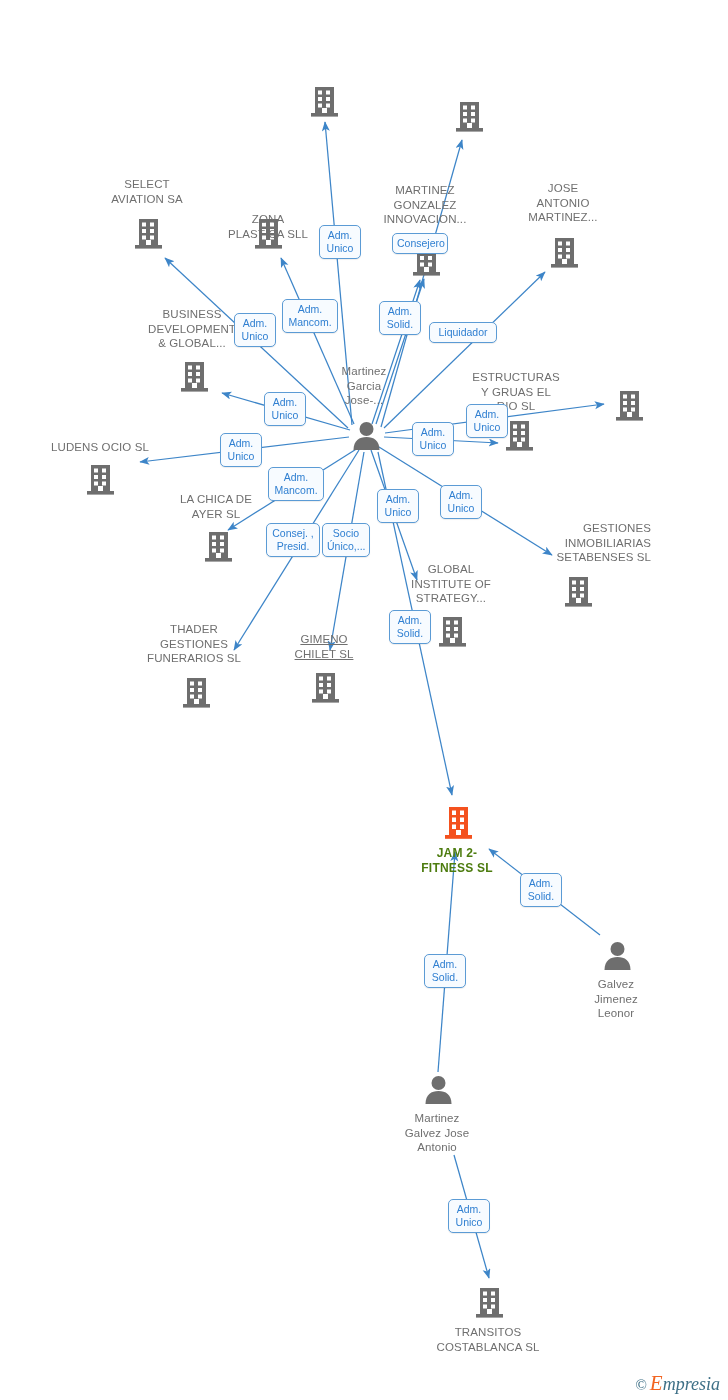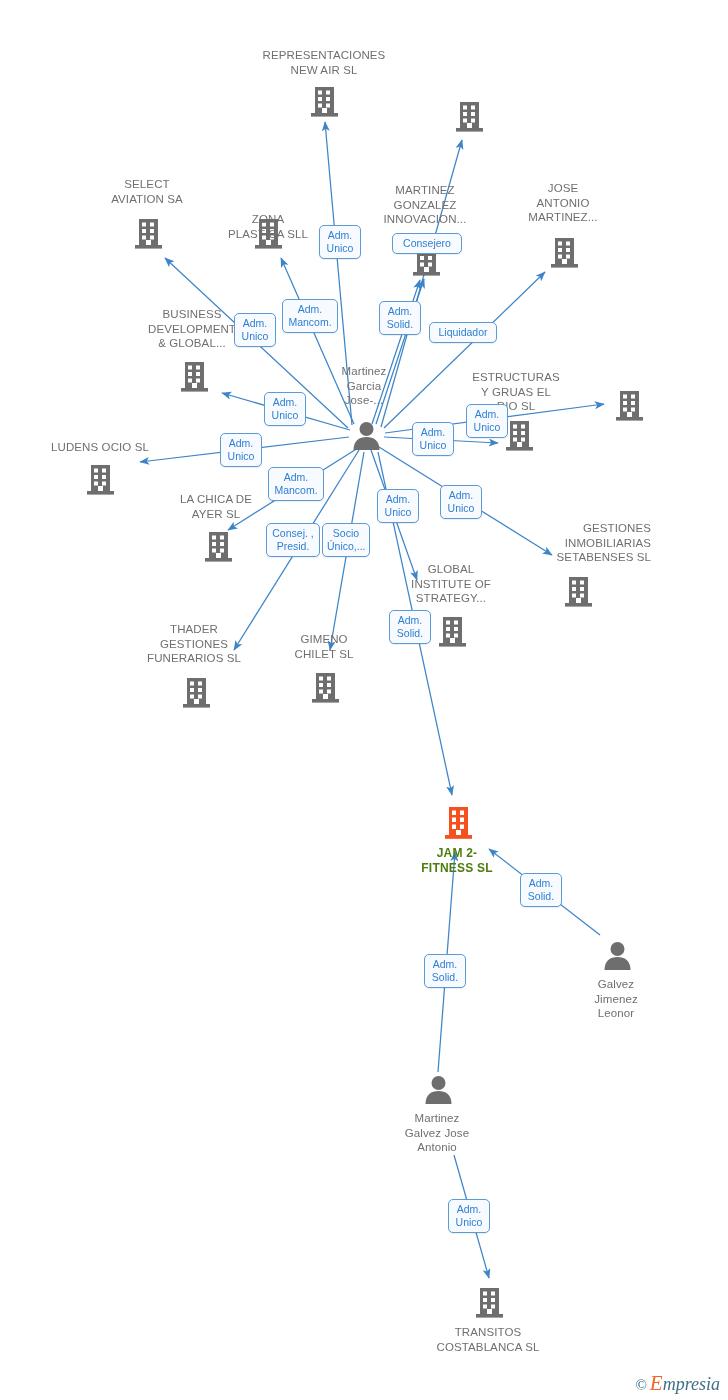--- a/index.html
+++ b/index.html
@@ -135,22 +135,20 @@
       <rect x="2" y="28" width="27" height="3.6" fill="#6e6e6e"></rect>
       <rect x="9" y="5.5" width="4" height="4" fill="#ffffff"></rect>
         <rect x="17" y="5.5" width="4" height="4" fill="#ffffff"></rect>
       <rect x="9" y="12" width="4" height="4" fill="#ffffff"></rect>
         <rect x="17" y="12" width="4" height="4" fill="#ffffff"></rect>
       <rect x="9" y="18.5" width="4" height="4" fill="#ffffff"></rect>
         <rect x="17" y="18.5" width="4" height="4" fill="#ffffff"></rect>
       <rect x="13" y="23" width="5" height="5" fill="#ffffff"></rect>
     </svg>
   </div>
-  <div class="node-label" style="left:229px;top:48px;width:190px;">REPRESENTACIONES
-NEW AIR SL</div>
 
   <div class="icon-wrap" style="left:454px;top:100px;">
     <svg width="31" height="33" viewBox="0 0 31 33" xmlns="http://www.w3.org/2000/svg">
       <rect x="6" y="2" width="19" height="26" fill="#6e6e6e"></rect>
       <rect x="2" y="28" width="27" height="3.6" fill="#6e6e6e"></rect>
       <rect x="9" y="5.5" width="4" height="4" fill="#ffffff"></rect>
         <rect x="17" y="5.5" width="4" height="4" fill="#ffffff"></rect>
       <rect x="9" y="12" width="4" height="4" fill="#ffffff"></rect>
         <rect x="17" y="12" width="4" height="4" fill="#ffffff"></rect>
       <rect x="9" y="18.5" width="4" height="4" fill="#ffffff"></rect>
@@ -361,21 +359,21 @@
       <rect x="2" y="28" width="27" height="3.6" fill="#6e6e6e"></rect>
       <rect x="9" y="5.5" width="4" height="4" fill="#ffffff"></rect>
         <rect x="17" y="5.5" width="4" height="4" fill="#ffffff"></rect>
       <rect x="9" y="12" width="4" height="4" fill="#ffffff"></rect>
         <rect x="17" y="12" width="4" height="4" fill="#ffffff"></rect>
       <rect x="9" y="18.5" width="4" height="4" fill="#ffffff"></rect>
         <rect x="17" y="18.5" width="4" height="4" fill="#ffffff"></rect>
       <rect x="13" y="23" width="5" height="5" fill="#ffffff"></rect>
     </svg>
   </div>
-  <div class="node-label" style="left:269px;top:632px;width:110px;">GIMENO
+  <div class="node-label" style="left:269px;top:632px;width:110px;text-decoration:underline;">GIMENO
 CHILET SL</div>
 
   <div class="icon-wrap" style="left:443px;top:805px;">
     <svg width="31" height="35" viewBox="0 0 31 35" xmlns="http://www.w3.org/2000/svg">
       <rect x="6" y="2" width="19" height="28" fill="#f4511e"></rect>
       <rect x="2" y="30" width="27" height="3.8" fill="#f4511e"></rect>
       <rect x="9" y="5.5" width="4" height="4.5" fill="#ffffff"></rect>
         <rect x="17" y="5.5" width="4" height="4.5" fill="#ffffff"></rect>
       <rect x="9" y="12.5" width="4" height="4.5" fill="#ffffff"></rect>
         <rect x="17" y="12.5" width="4" height="4.5" fill="#ffffff"></rect>
@@ -432,21 +430,21 @@
   <div class="node-label" style="left:387px;top:1111px;width:100px;">Martinez
 Galvez Jose
 Antonio</div>
 
   <div class="edge-label" style="left:319px;top:225px;width:42px;">Adm.
 Unico</div>
   <div class="edge-label" style="left:234px;top:313px;width:42px;">Adm.
 Unico</div>
   <div class="edge-label" style="left:282px;top:299px;width:56px;">Adm.
 Mancom.</div>
-  <div class="edge-label" style="left:392px;top:233px;width:70px;">Consejero</div>
+  <div class="edge-label" style="left:392px;top:233px;width:56px;">Consejero</div>
   <div class="edge-label" style="left:379px;top:301px;width:42px;">Adm.
 Solid.</div>
   <div class="edge-label" style="left:429px;top:322px;width:68px;">Liquidador</div>
   <div class="edge-label" style="left:264px;top:392px;width:42px;">Adm.
 Unico</div>
   <div class="edge-label" style="left:466px;top:404px;width:42px;">Adm.
 Unico</div>
   <div class="edge-label" style="left:412px;top:422px;width:42px;">Adm.
 Unico</div>
   <div class="edge-label" style="left:220px;top:433px;width:42px;">Adm.

